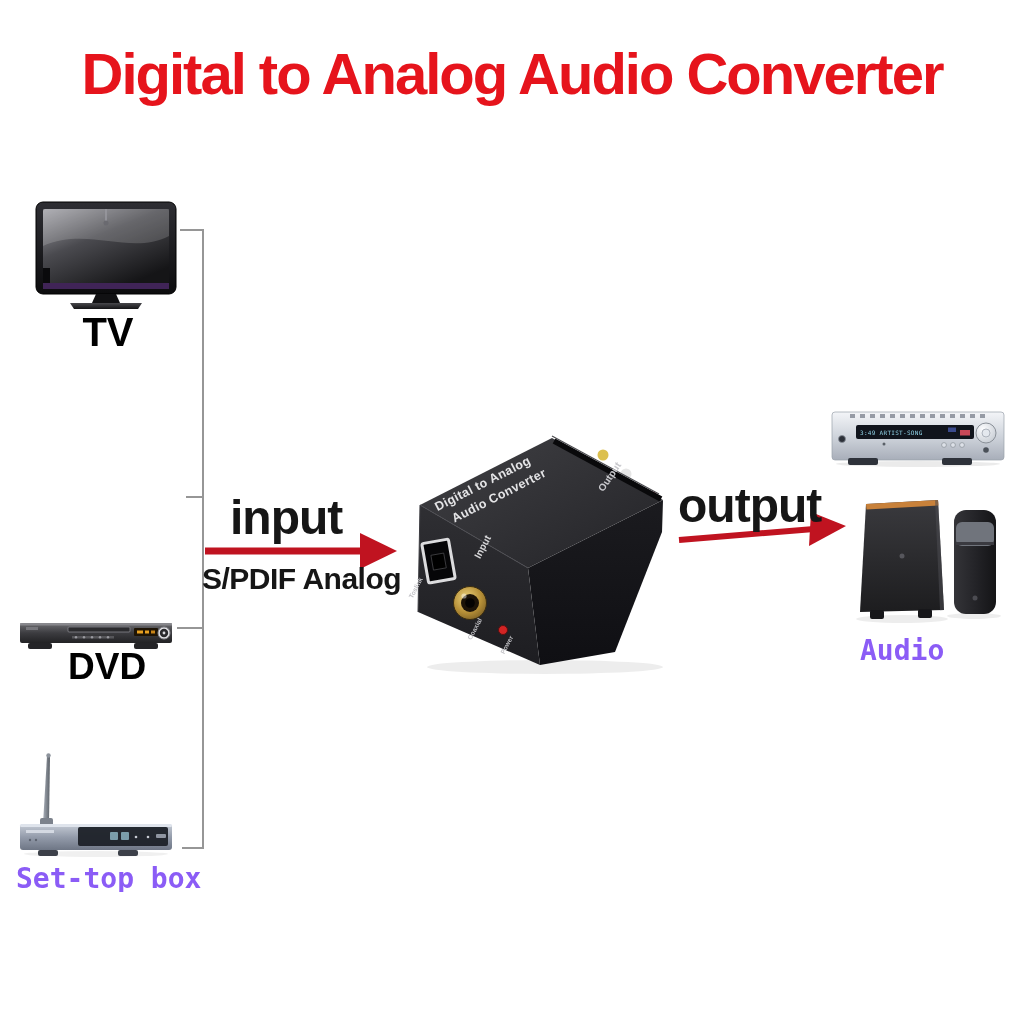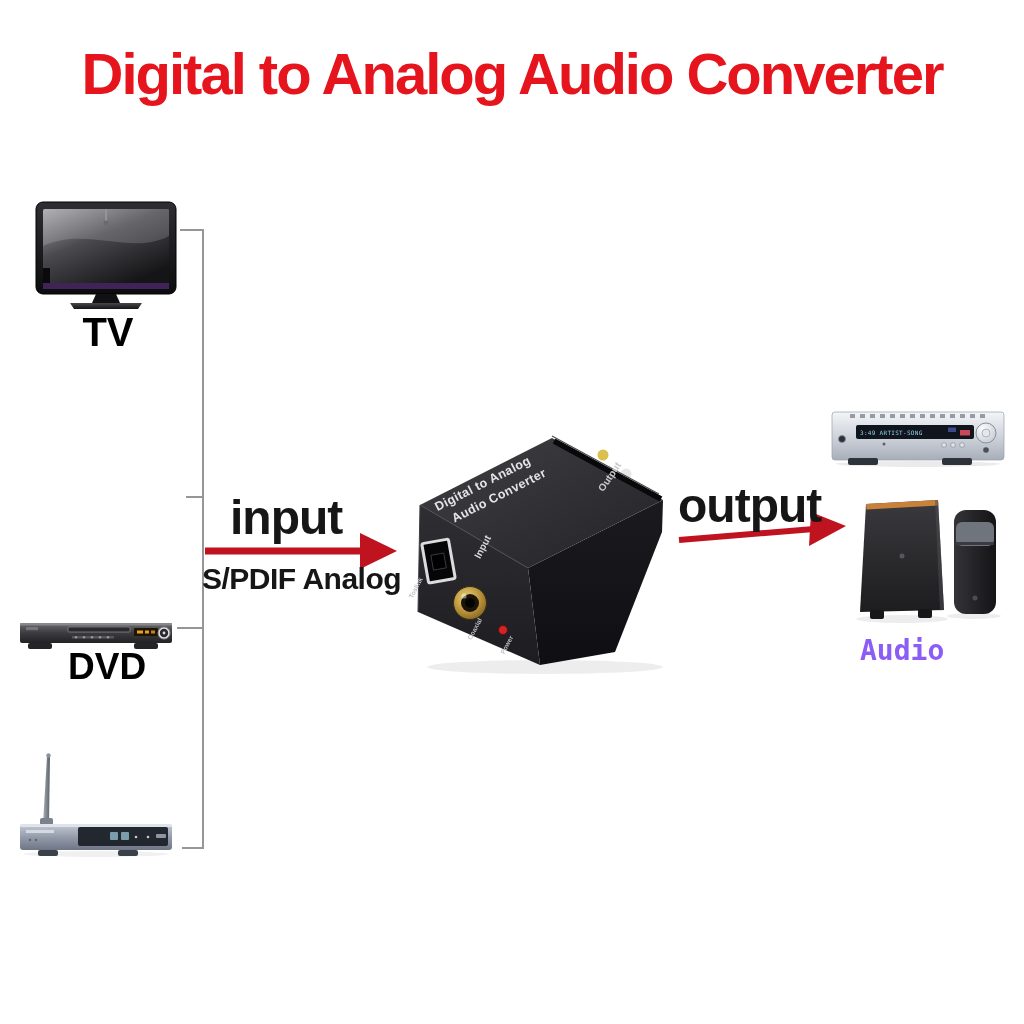--- a/index.html
+++ b/index.html
@@ -138,20 +138,21 @@
     <rect x="107" y="82" width="8" height="8" rx="1" fill="#9ac4d4" opacity="0.75"></rect>
     <circle cx="122" cy="87" r="1.3" fill="#c8ccd4"></circle>
     <circle cx="134" cy="87" r="1.3" fill="#c8ccd4"></circle>
     <rect x="142" y="84" width="10" height="4" rx="1" fill="#aab2be" opacity="0.8"></rect>
     <rect x="12" y="80" width="28" height="3" fill="#d4d9e2"></rect>
     <circle cx="16" cy="90" r="1.2" fill="#5e6470"></circle>
       <circle cx="22" cy="90" r="1.2" fill="#5e6470"></circle>
     <rect x="24" y="100" width="20" height="6" rx="2" fill="#3c4049"></rect>
     <rect x="104" y="100" width="20" height="6" rx="2" fill="#3c4049"></rect>
   </svg>
+  <div class="abs monolabel stb-label">Set-top box</div>
 
   <div class="abs flowword input-label">input</div>
   <div class="abs flowword spdif-label">S/PDIF Analog</div>
 
   <svg class="abs" style="left:395px;top:415px;" width="290" height="260" viewBox="0 0 290 260">
     <defs>
       <linearGradient id="gTop" x1="0" y1="0" x2="1" y2="1">
         <stop offset="0" stop-color="#404044"></stop>
           <stop offset="1" stop-color="#232327"></stop>
       </linearGradient>

